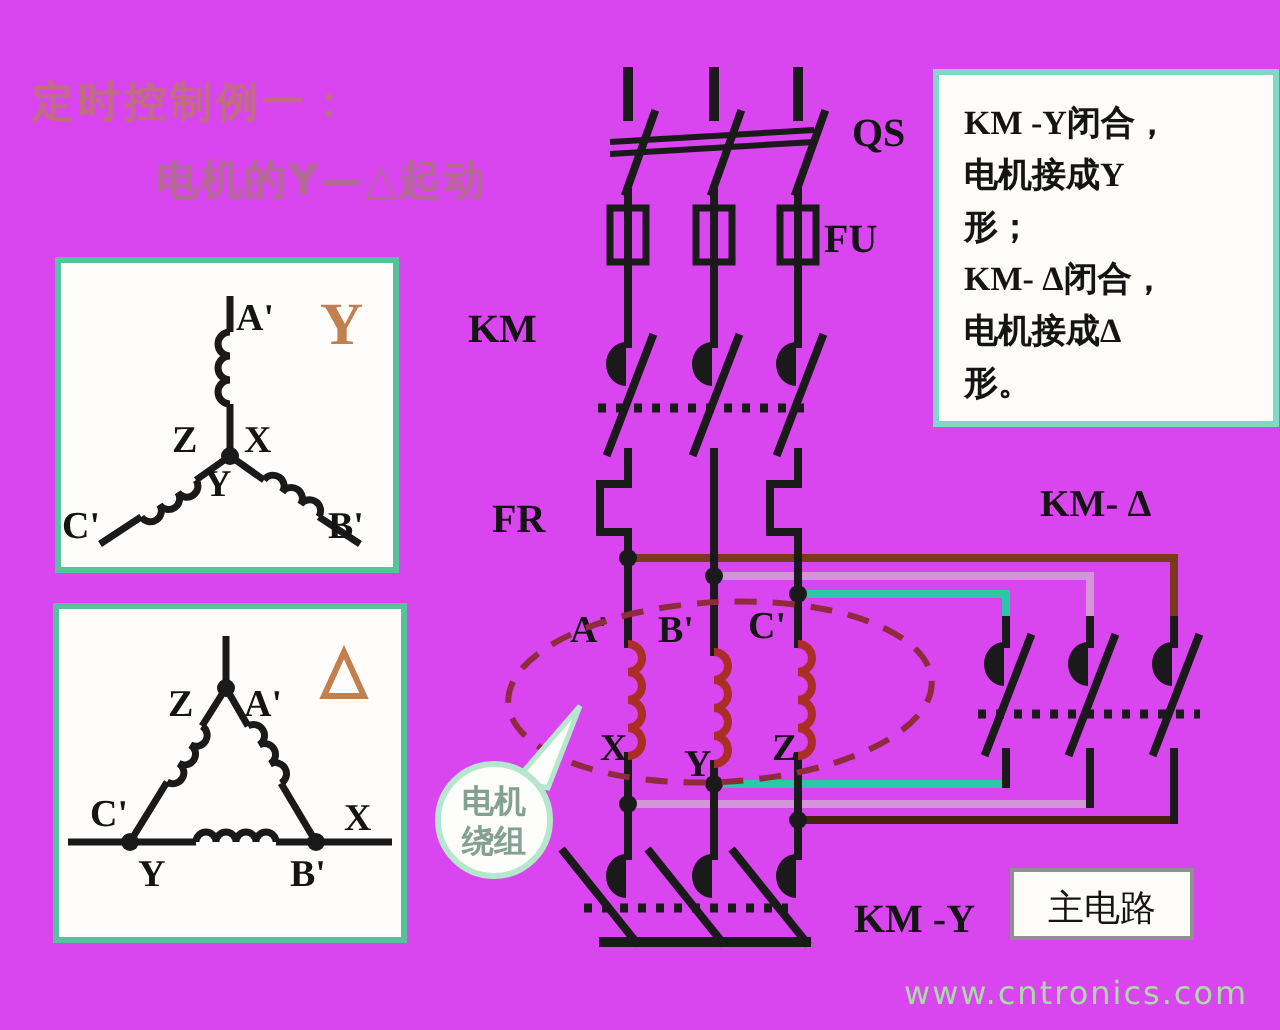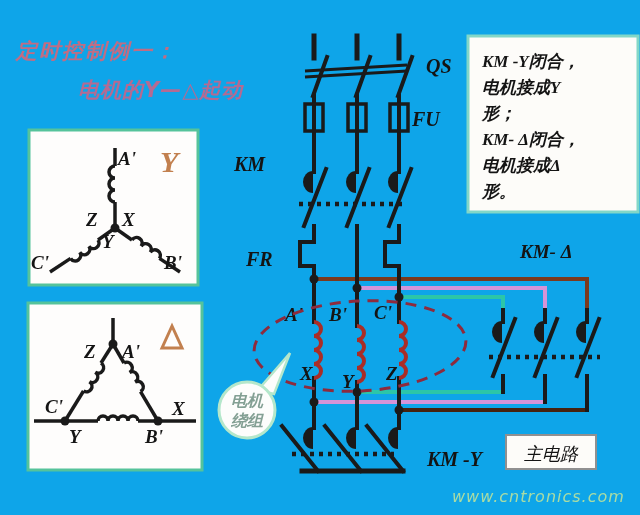--- a/index.html
+++ b/index.html
@@ -1,17 +1,17 @@
 <!DOCTYPE html>
 <html><head>
 <meta charset="utf-8">
 <style>
   html,body{margin:0;padding:0;}
-  .page{position:relative;width:640px;height:515px;background:#0ea5e9;overflow:hidden;
-        font-family:"Liberation Serif", serif;font-style:italic;}
+  .page{position:relative;width:640px;height:515px;background:#d946ef;overflow:hidden;
+        font-family:"Liberation Serif", serif;}
   svg{position:absolute;left:0;top:0;}
   text{font-family:"Liberation Serif", serif;}
   .wire{stroke:#1a1a1a;stroke-width:4;fill:none;stroke-linecap:square;}
   .thin{stroke:#1a1a1a;stroke-width:3;fill:none;}
   .coilred{stroke:#aa2d26;stroke-width:4;fill:none;}
   .coilblk{stroke:#1a1a1a;stroke-width:3.5;fill:none;}
   .dot{fill:#1a1a1a;}
   .moon{fill:#1a1a1a;stroke:none;}
   .dots{stroke:#1a1a1a;stroke-width:4.5;fill:none;stroke-dasharray:4 5;}
   .lbl{font-size:20px;font-weight:bold;fill:#141414;}

